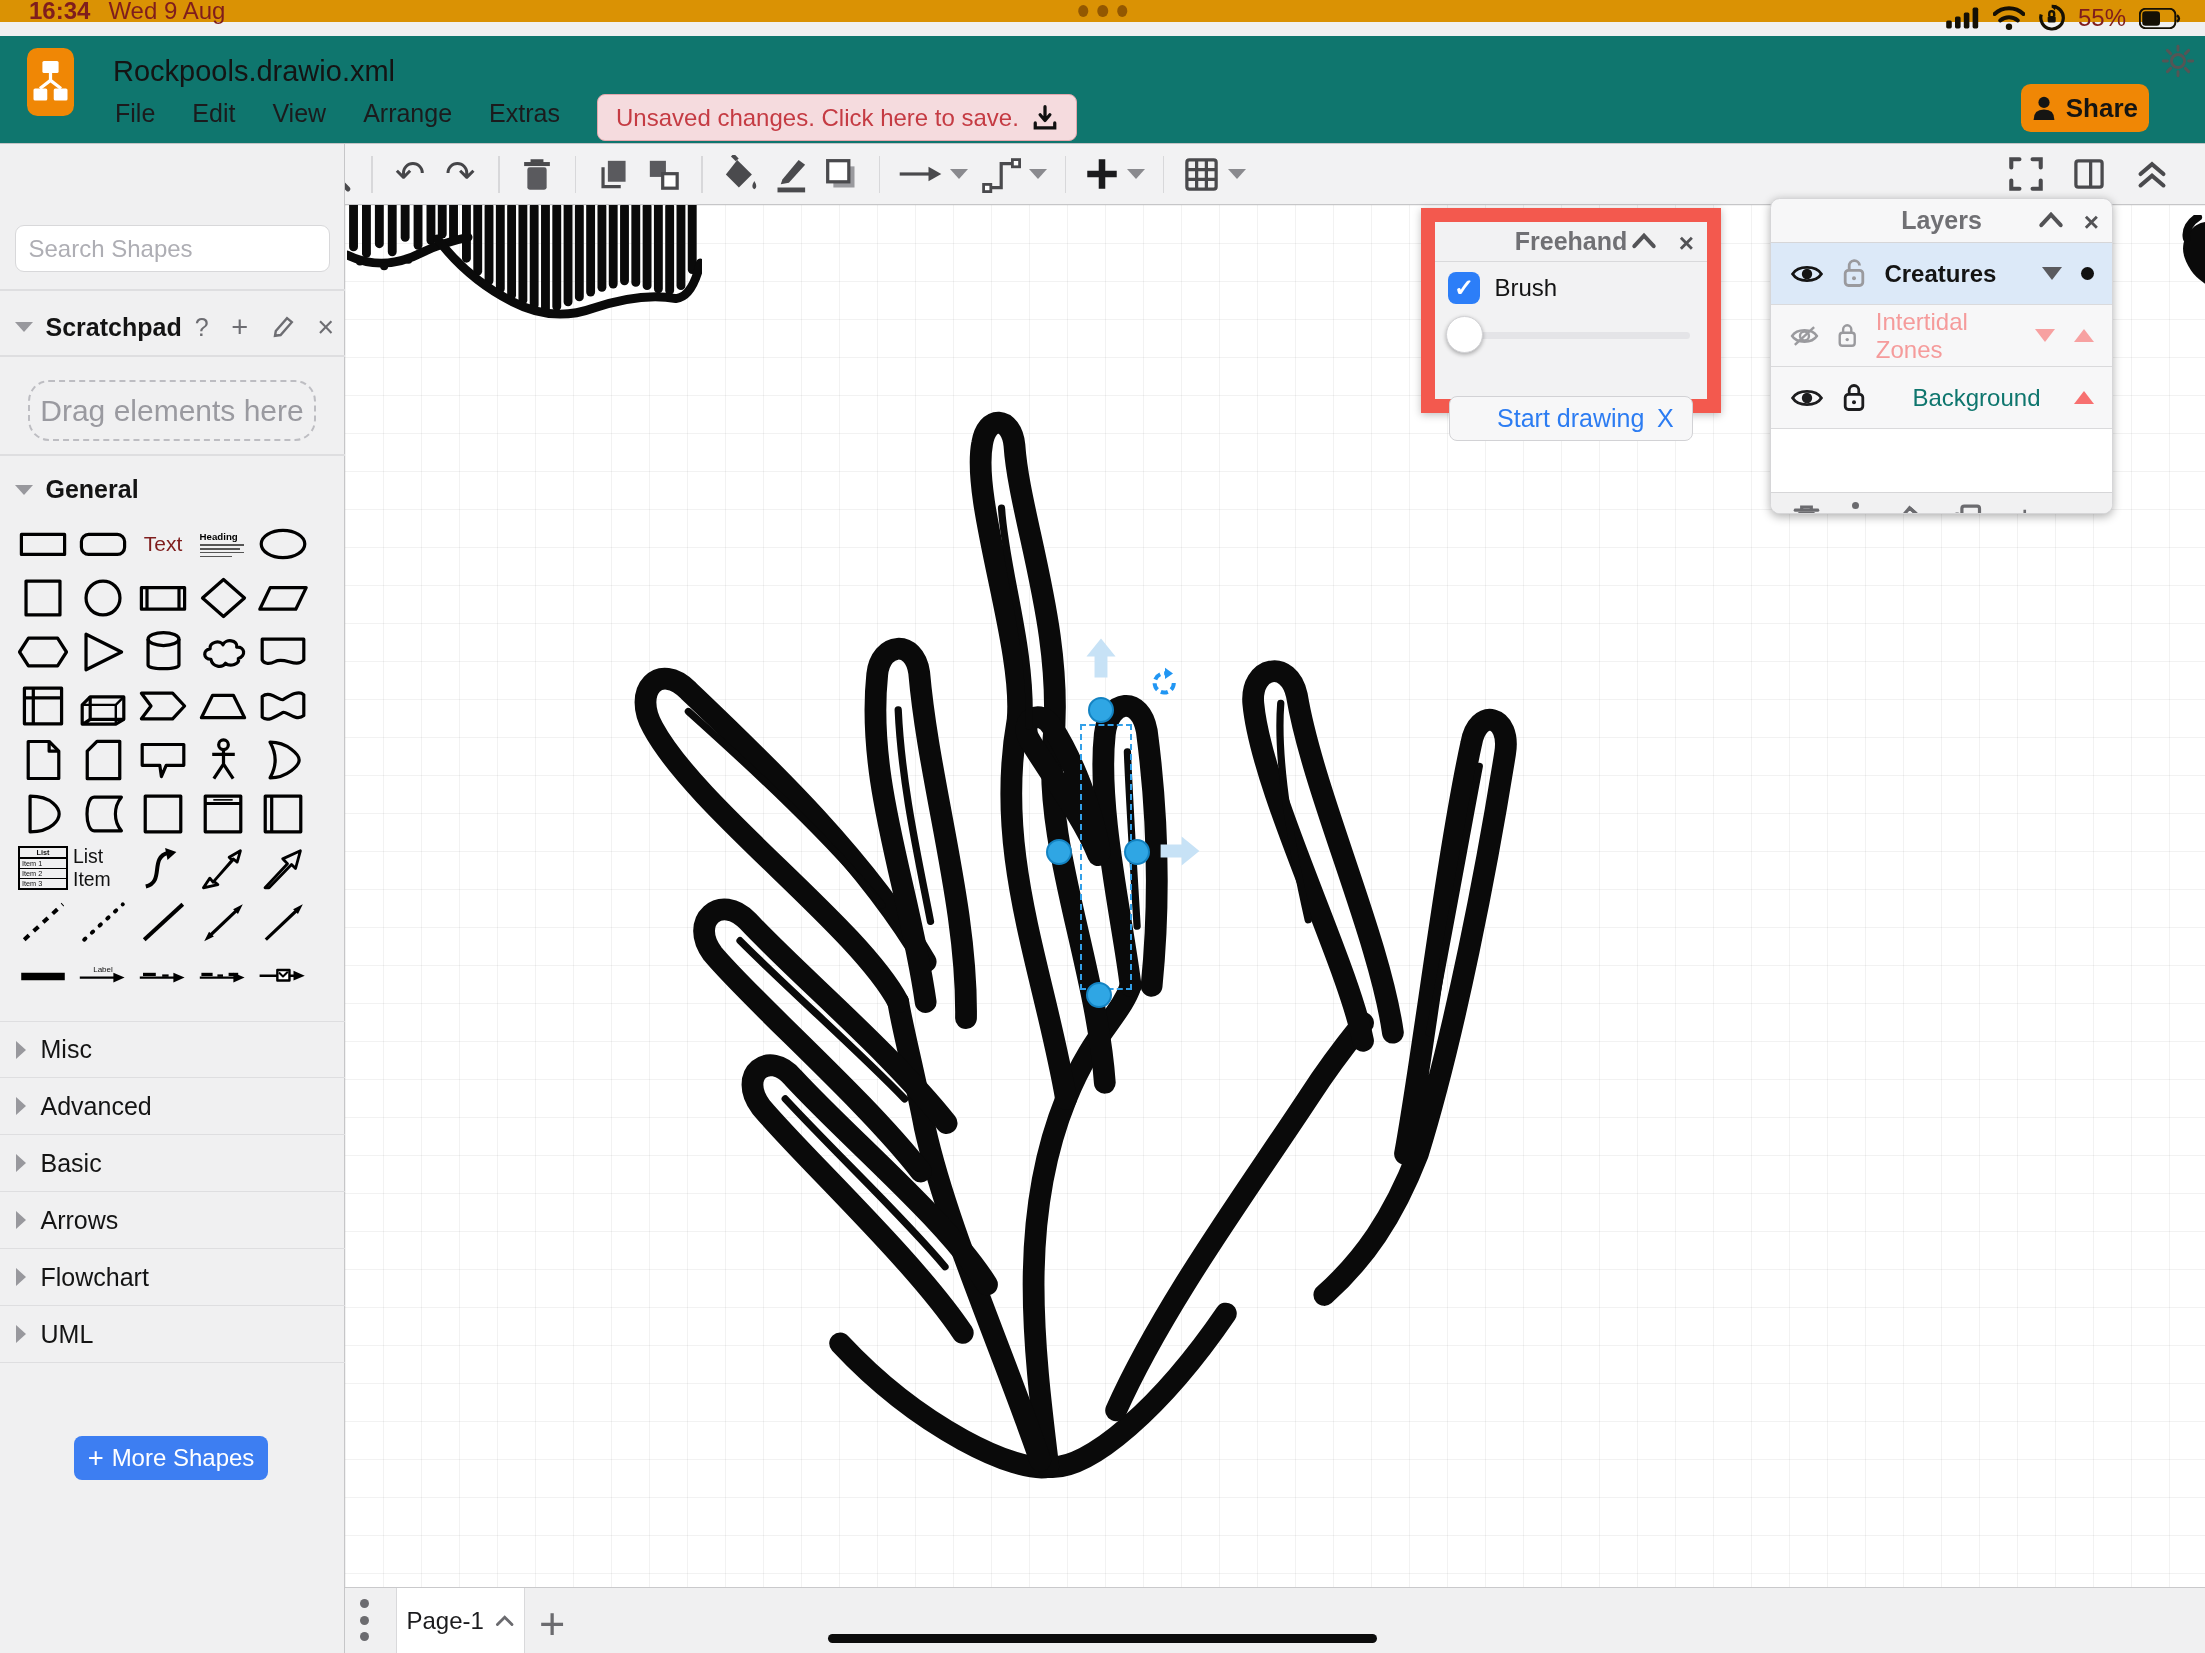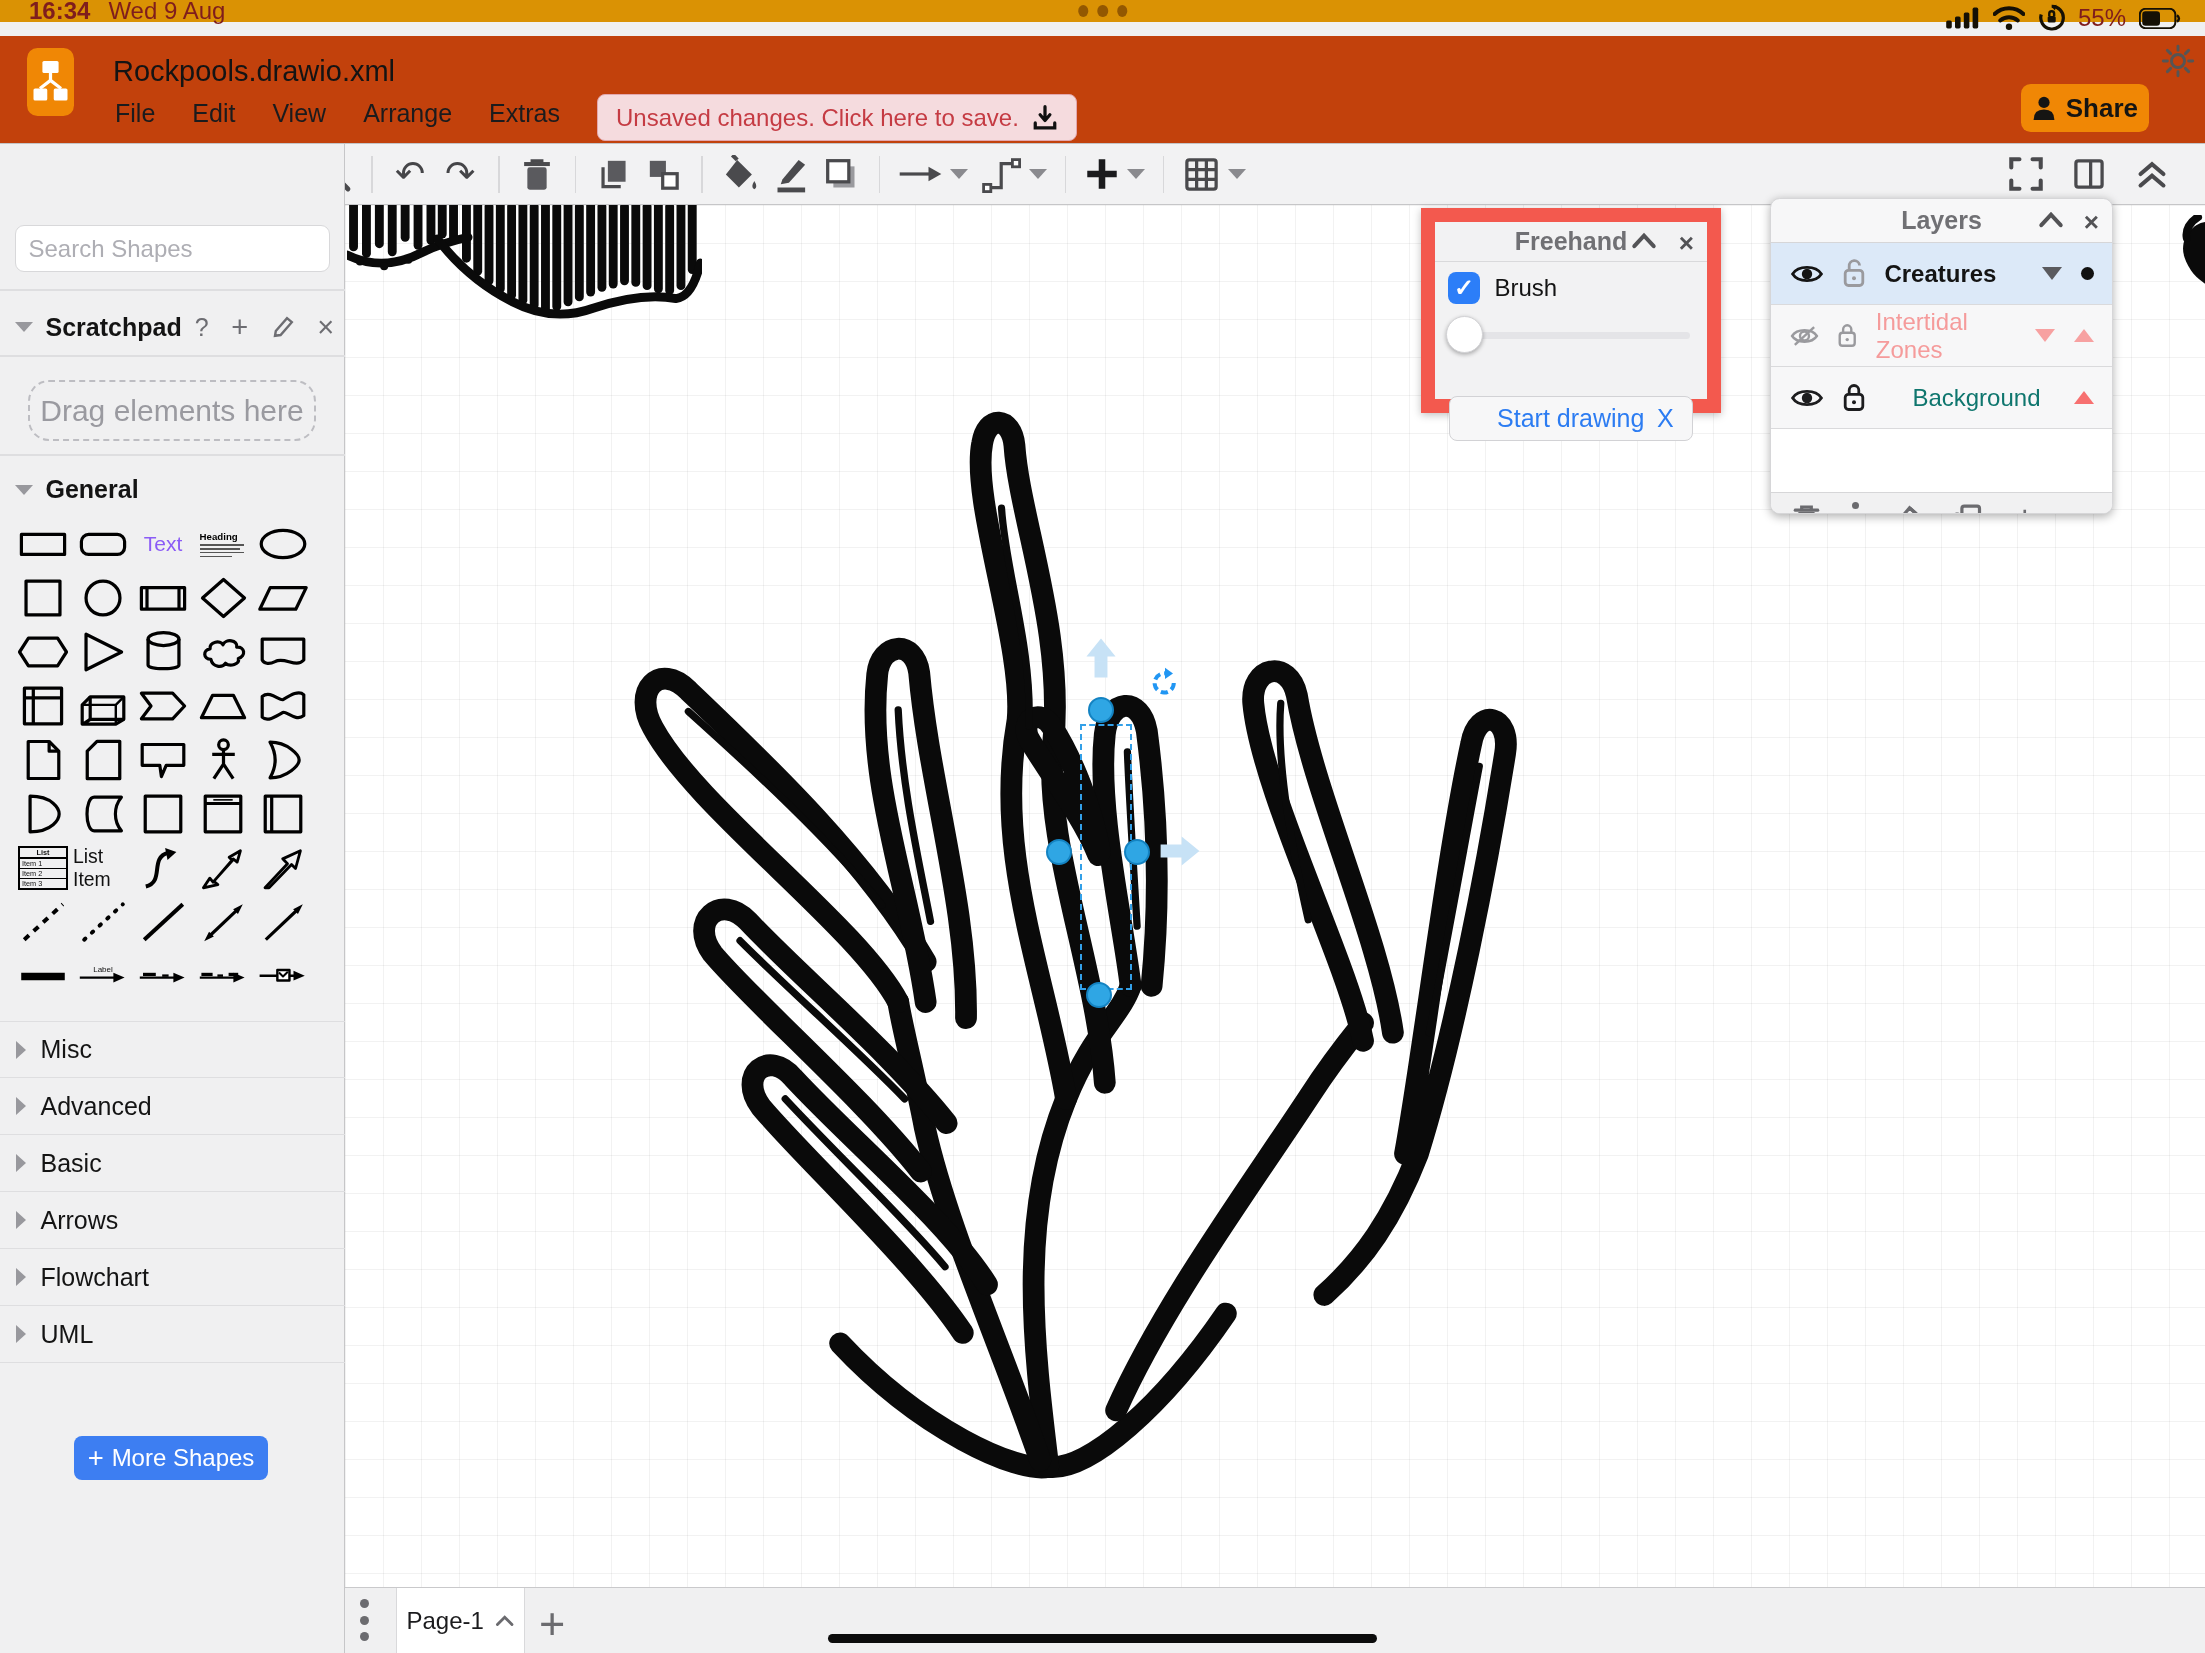--- a/index.html
+++ b/index.html
@@ -9,21 +9,21 @@
 
   
   .status-bar { position:absolute; left:0; top:0; width:2205px; height:22px; background:#DA9204; display:flex; align-items:center; color:#7f1d1d; font-size:24px; }
   .sb-left { display:flex; gap:18px; margin-left:29px; align-items:center; }
   .sb-time { font-weight:700; }
   .sb-dots { position:absolute; left:50%; top:50%; transform:translate(-50%,-50%); display:flex; gap:9px; }
   .sb-dots i { width:10.5px; height:12px; border-radius:50%; background:rgba(90,40,0,0.55); }
   .sb-right { position:absolute; right:24px; top:0; height:36px; display:flex; align-items:center; gap:13px; }
 
   
-  .header { position:absolute; left:0; top:36px; width:2205px; height:108px; background:#c2410c; border-bottom:1.6px solid #C4C4C6; }
+  .header { position:absolute; left:0; top:36px; width:2205px; height:108px; background:#0f766e; border-bottom:1.6px solid #C4C4C6; }
   .logo { position:absolute; left:27px; top:12px; width:47px; height:68px; border-radius:10.5px; background:#F08705; }
   .doc-title { position:absolute; left:113px; top:19.4px; font-size:29px; color:#141414; }
   .menubar { position:absolute; left:115px; top:63px; display:flex; gap:37px; font-size:25px; color:#1b1b1d; }
   .menubar span { cursor:default; }
   .unsaved-btn { position:absolute; left:597px; top:58px; height:47px; display:flex; align-items:center; gap:13px; padding:0 18px; background:#F5DBDE; border:1.6px solid #E3A7AD; border-radius:8px; color:#C53B43; font-size:24px; }
   .share-btn { position:absolute; left:2021px; top:48px; width:128px; height:48px; background:#F08705; border-radius:9.7px; display:flex; align-items:center; justify-content:center; gap:9.7px; font-size:26px; font-weight:700; color:#161513; }
   .brightness { position:absolute; left:2160px; top:6.5px; }
 
   
   .toolbar { position:absolute; left:0; top:144px; width:2205px; height:61px; background:#F2F2F3; border-bottom:1.6px solid #C6C6C8; display:flex; align-items:center; padding-left:29px; }
@@ -44,21 +44,21 @@
   .tri-down { width:0; height:0; border-left:9px solid transparent; border-right:9px solid transparent; border-top:10.5px solid #98989D; }
   .tri-right { width:0; height:0; border-top:9px solid transparent; border-bottom:9px solid transparent; border-left:10.5px solid #98989D; }
   .scratch-head { position:absolute; left:0; top:158px; width:345px; height:50px; display:flex; align-items:center; padding-left:14.5px; gap:13px; }
   .scratch-title { font-size:25px; font-weight:700; color:#141414; }
   .scratch-icons { margin-left:auto; display:flex; align-items:center; gap:22.6px; padding-right:26px; color:#6d6d72; font-size:25px; }
   .drag-area { position:absolute; left:28px; top:236px; width:288px; height:61px; border:2.4px dashed #BDBDC2; border-radius:21px; display:flex; align-items:center; justify-content:center; color:#9A9AA0; font-size:30px; }
   .general-head { position:absolute; left:0; top:323px; width:345px; height:45px; display:flex; align-items:center; padding-left:14.5px; gap:13px; font-size:25px; font-weight:700; color:#141414; }
   .shape-grid { position:absolute; left:13px; top:373px; width:320px; display:grid; grid-template-columns:repeat(5,60px); grid-auto-rows:54px; }
   .cell { display:flex; align-items:center; justify-content:center; }
   .cell svg { stroke:#000; fill:none; stroke-width:4; stroke-linejoin:round; }
-  .cell-text { font-size:21px; color:#8b5cf6; }
+  .cell-text { font-size:21px; color:#7f1d1d; }
   .hd-cell { width:47px; font-size:9px; }
   .hd-title { font-weight:700; color:#000; font-size:9.7px; }
   .hd-line { height:1.6px; background:#555; margin-top:2.4px; }
   .list-cell { width:50px; height:44px; border:2.4px solid #000; font-size:7.3px; }
   .list-cell .lt { border-bottom:2.4px solid #000; text-align:center; font-weight:600; }
   .list-cell .li { border-bottom:1.6px solid #000; padding-left:2px; }
   .list-cell .li:last-child { border-bottom:none; }
   .li-label { font-size:19.4px; color:#111; }
   .edge-lbl { font-size:8px; color:#111; }
   .sections { position:absolute; left:0; top:877px; width:345px; }

